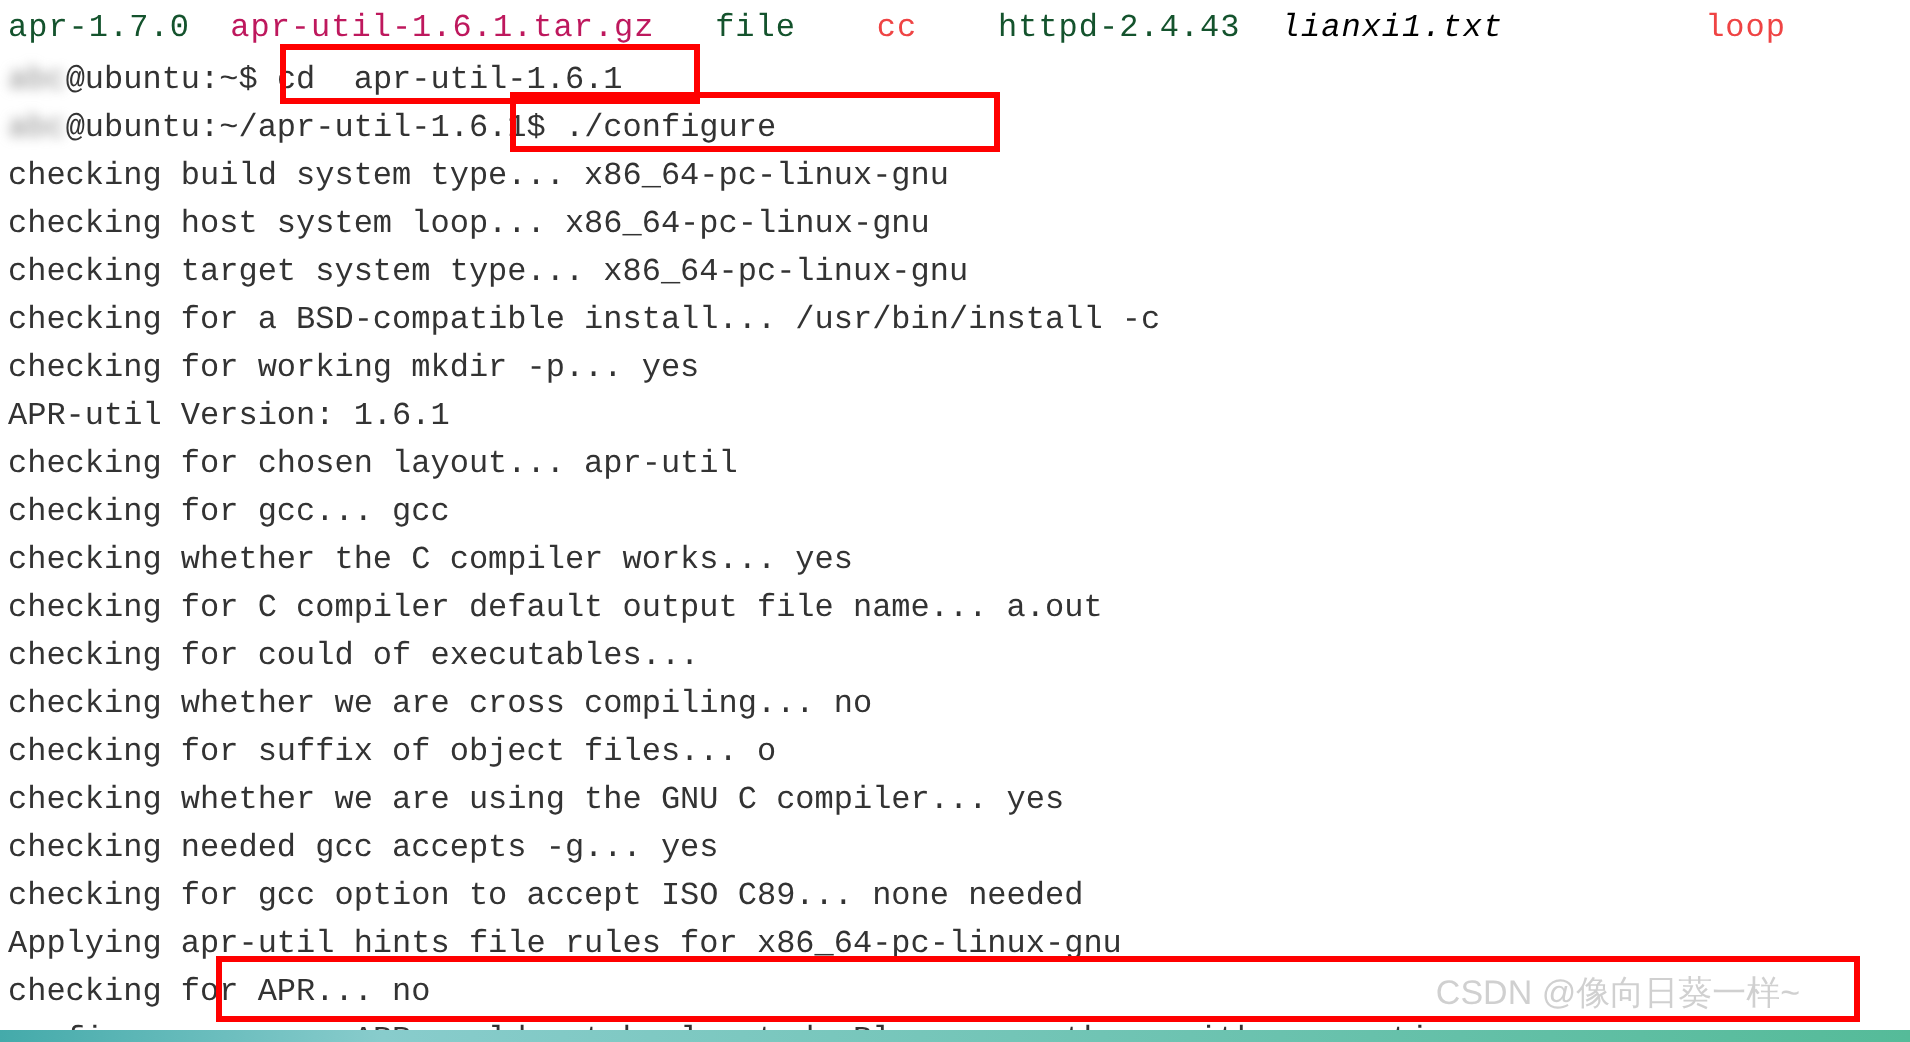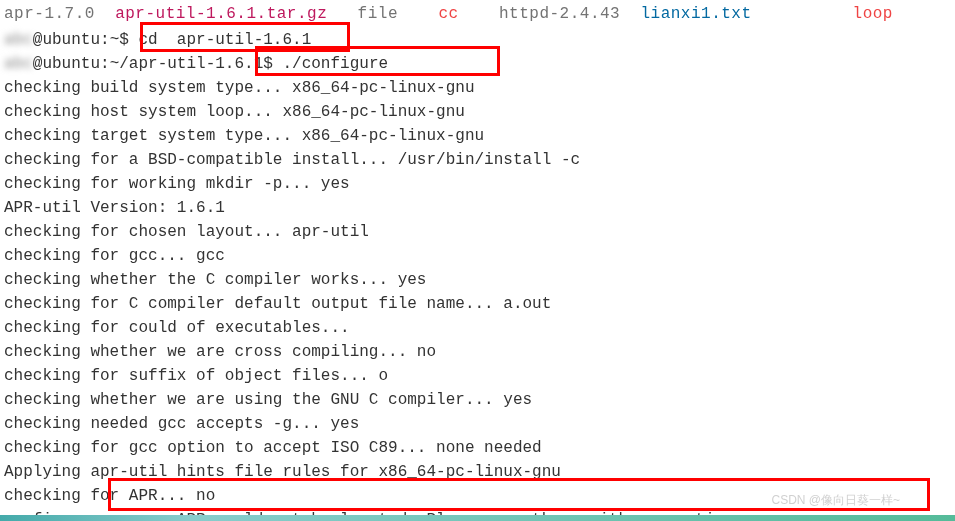--- a/index.html
+++ b/index.html
@@ -14,24 +14,24 @@
       overflow: hidden;
       position: relative;
       padding-left: 4px;
     }
     .file-list {
       padding: 2px 0;
       white-space: pre;
       letter-spacing: 0.5px;
     }
     .file { display: inline; }
-    .file.cyan { color: #737373; }
+    .file.cyan { color: #14532d; }
     .file.red { color: #be185d; }
     .file.magenta { color: #ef4444; }
-    .file.black { color: #0369a1; }
+    .file.black { color: #000000; font-style: italic; }
     .prompt-line {
       white-space: pre;
       position: relative;
     }
     .blurred {
       filter: blur(3px);
       color: #888;
       display: inline-block;
     }
     .term-line { white-space: pre; font-family: Liberation Mono, monospace; }
@@ -39,21 +39,21 @@
       position: absolute;
       border: 3px solid #ff0000;
       background: transparent;
       pointer-events: none;
       z-index: 10;
     }
     .watermark {
       position: absolute;
       color: rgba(150,150,150,0.45);
       font-family: Arial, sans-serif;
-      font-size: 12px;
+      font-size: 17px;
       right: 55px;
       bottom: 12px;
       z-index: 5;
     }
     .bottombar {
       position: absolute;
       left: 0;
       bottom: 0;
       width: 100%;
       height: 6px;

